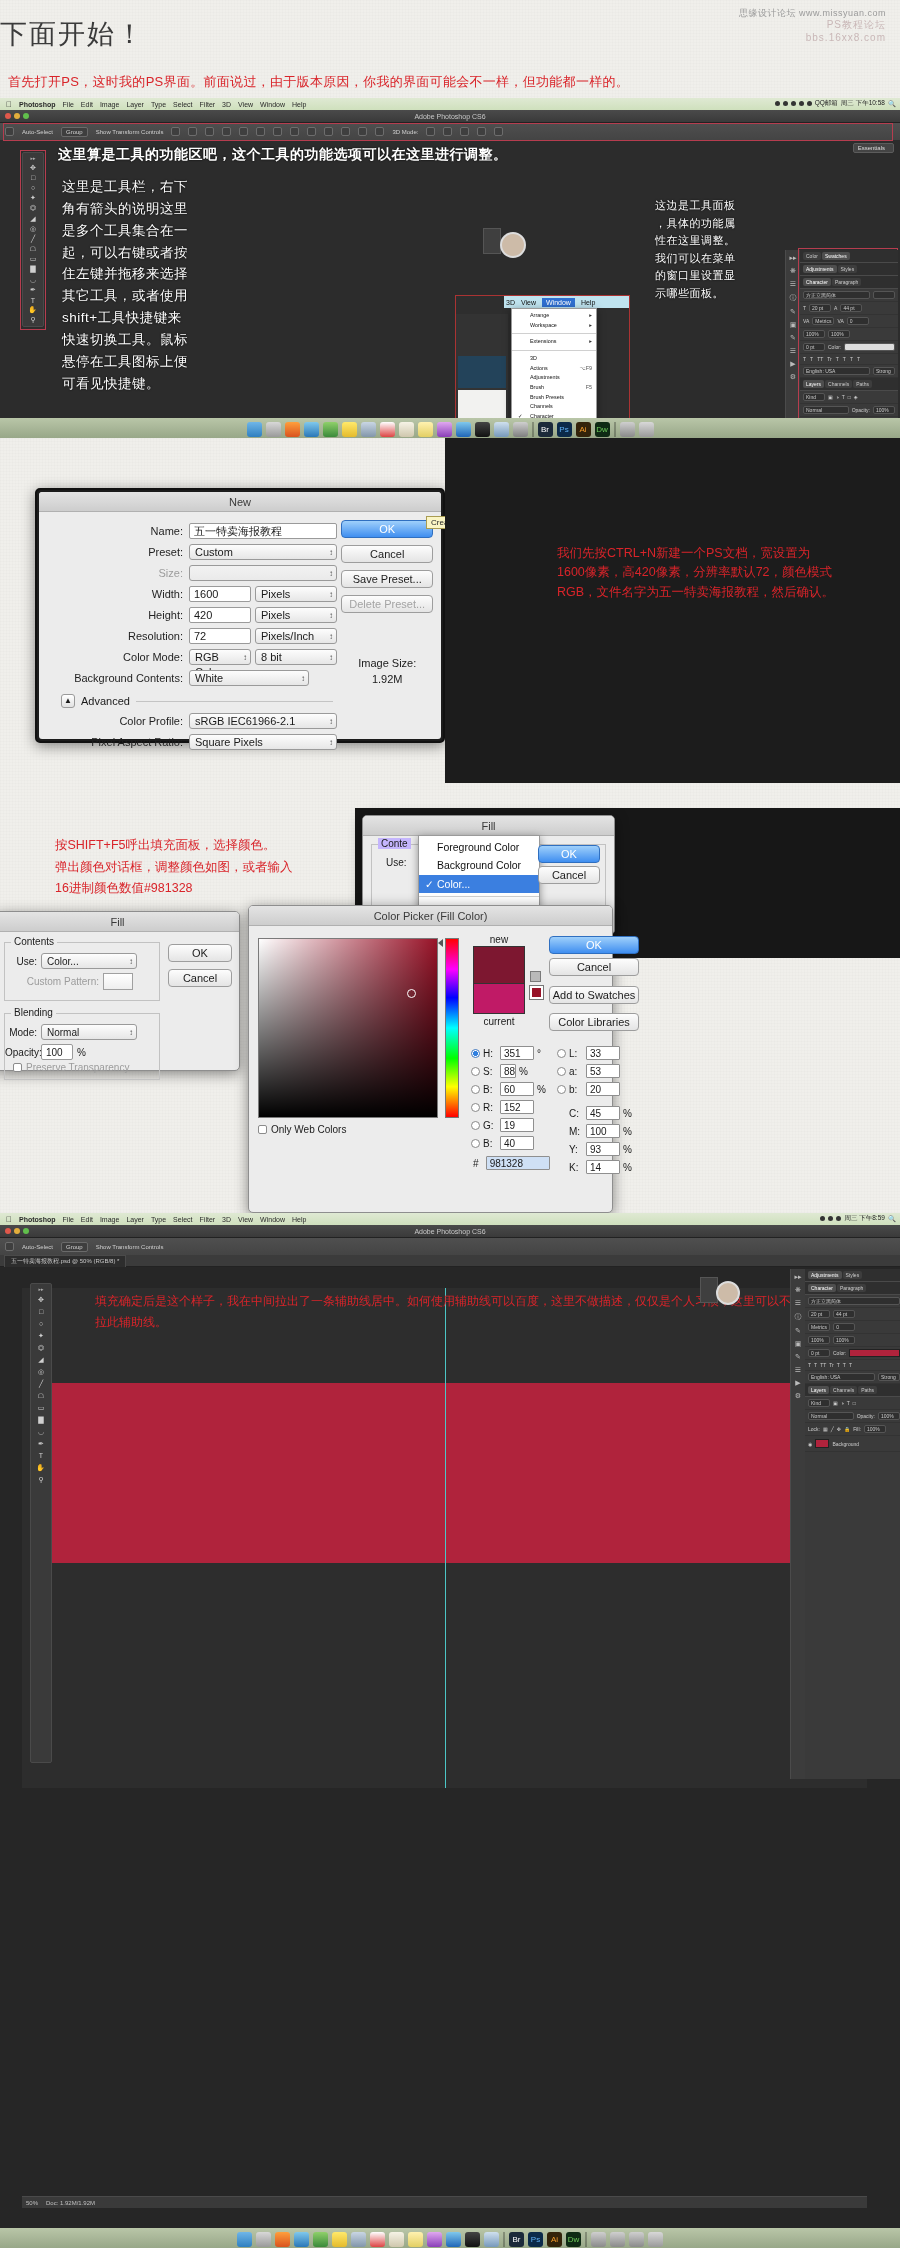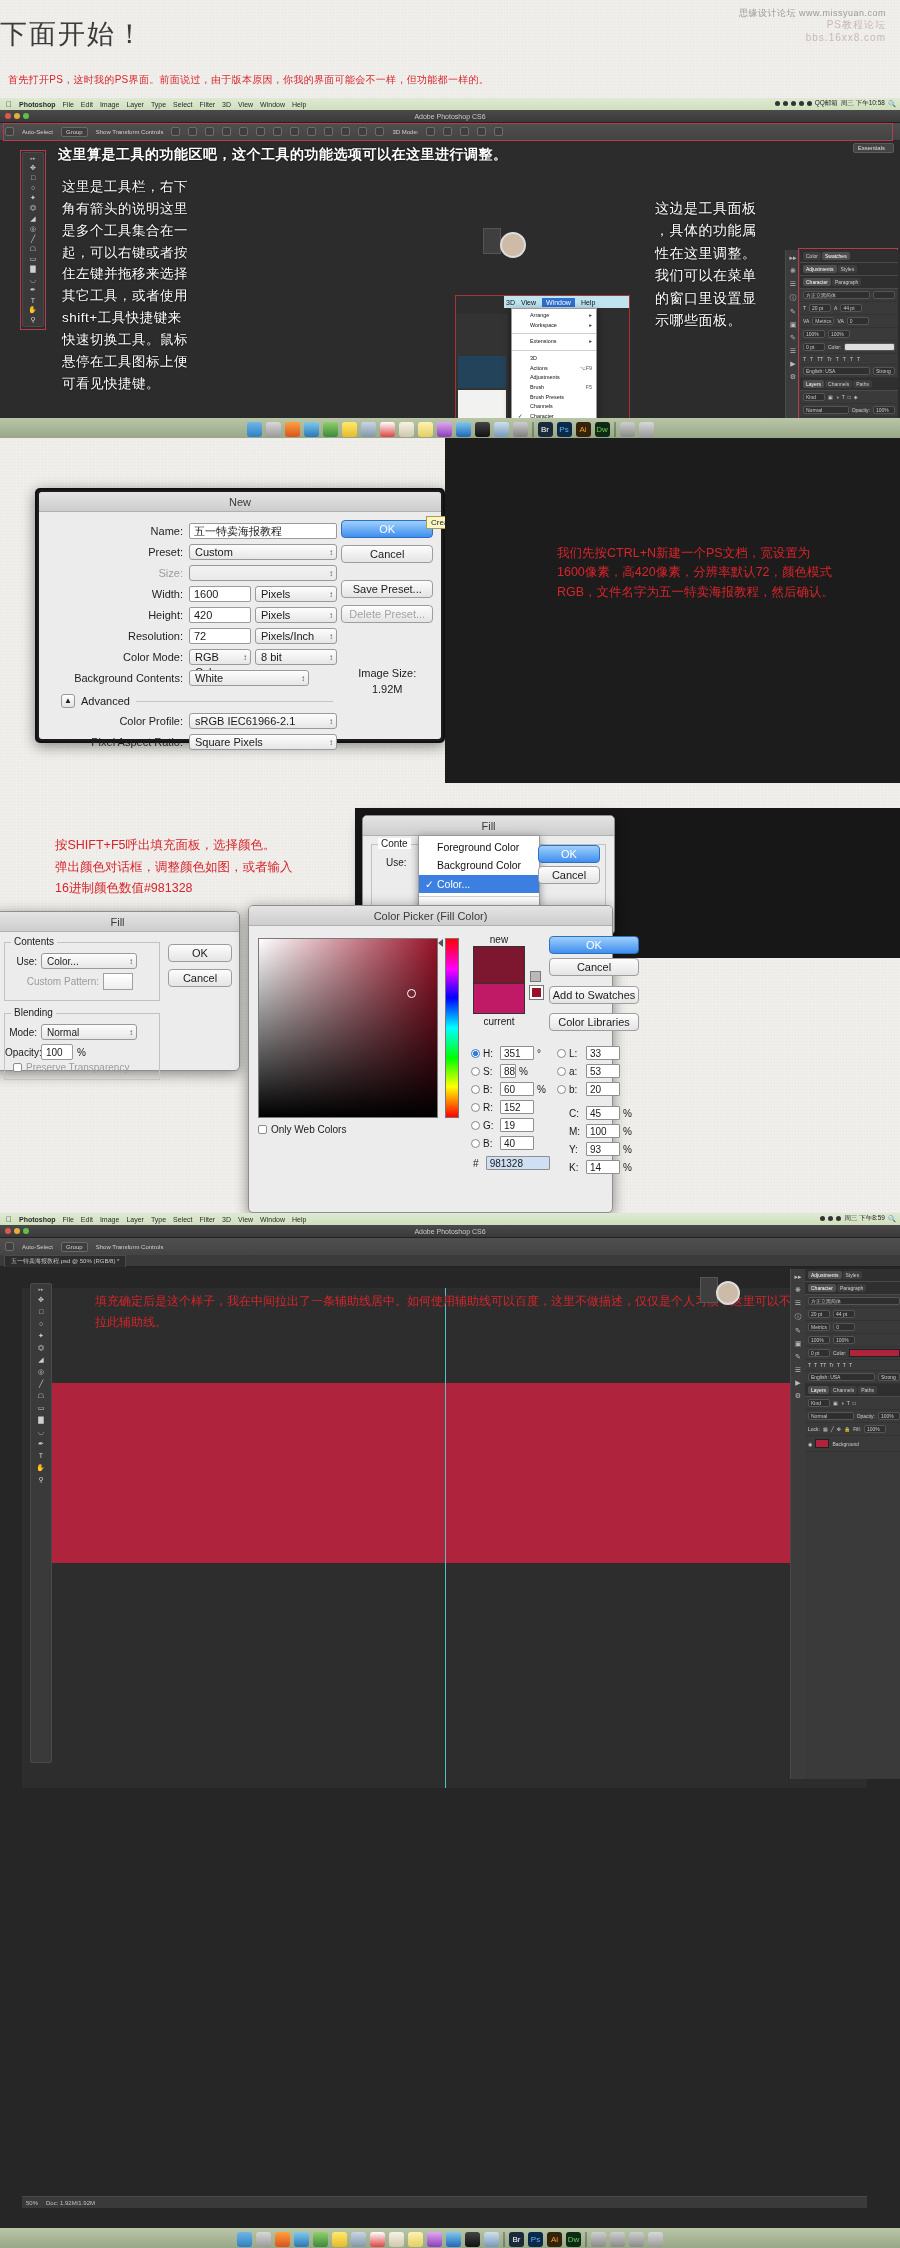--- a/index.html
+++ b/index.html
@@ -29,21 +29,21 @@
   }
   .watermark {
     position:absolute; right:14px; top:8px; text-align:right;
     font-size:9px; color:#9a9a9a; line-height:1.25;
     letter-spacing:.5px;
   }
   .watermark .w2 { color:#c9b7b7; font-size:10px; letter-spacing:1px; }
 
   .redline {
     position:absolute; left:8px; top:73px; width:884px;
-    font-size:10px; color:#d9242a; letter-spacing:.3px; white-space:nowrap;
+    font-size:13px; color:#d9242a; letter-spacing:.3px; white-space:nowrap;
   }
 
   
   .shot1 { position:absolute; left:0; top:98px; width:900px; height:340px; overflow:hidden; }
   .mac-menubar {
     position:absolute; left:0; top:0; width:900px; height:12px;
     background:linear-gradient(#dfe9d3,#cfe0bd);
     display:flex; align-items:center; font-size:7px; color:#2a2a2a;
   }
   .mac-menubar .mitem { margin-right:7px; }
@@ -74,21 +74,21 @@
     position:absolute; left:3px; top:13px; width:890px; height:18px;
     border:1px solid #b63d4f; pointer-events:none;
   }
 
   .cap-white {
     position:absolute; color:#fff; font-size:14px; font-weight:bold;
     text-shadow:0 0 2px #000; letter-spacing:.5px;
   }
   #cap-toolzone { left:58px; top:36px; }
   #cap-toolbar-txt { left:62px; top:66px; line-height:1.62; font-size:13.5px; font-weight:normal;}
-  #cap-panels-txt  { left:655px; top:87px; line-height:1.6; font-size:14px; font-weight:normal;}
+  #cap-panels-txt  { left:655px; top:87px; line-height:1.6; font-size:11px; font-weight:normal;}
 
   .ps-toolbar {
     position:absolute; left:22px; top:42px; width:22px; height:175px;
     background:#3a3a3a; border:1px solid #4a4a4a; border-radius:2px;
     display:flex; flex-direction:column; align-items:center; padding-top:2px;
   }
   .ps-toolbar .tb-head { font-size:5px; color:#aaa; margin-bottom:2px;}
   .ps-toolbar .tool { width:14px;height:11px;margin:0 0 1px 0; display:flex;align-items:center;justify-content:center;
                       font-size:7px;color:#cfcfcf; }
   .redbox-tools { position:absolute; left:20px; top:40px; width:26px; height:180px; border:1px solid #b63d4f; }
@@ -533,21 +533,21 @@
             </div>
             <div class="frow">
               <span class="flbl">Pixel Aspect Ratio:</span>
               <span class="fselect" style="width:148px">Square Pixels</span>
             </div>
           </div>
 
           <div style="width:104px;padding:8px 8px 0 4px;position:relative;">
             <div class="btn primary">OK</div>
             <div class="btn" style="margin-top:7px">Cancel</div>
-            <div class="btn" style="margin-top:17px">Save Preset...</div>
+            <div class="btn" style="margin-top:7px">Save Preset...</div>
             <div class="btn dis" style="margin-top:7px">Delete Preset...</div>
             <div style="text-align:center;margin-top:44px;font-size:11px">Image Size:</div>
             <div style="text-align:center;margin-top:4px;font-size:11px">1.92M</div>
           </div>
         </div>
       </div>
     </div>
     <div class="tooltip" style="left:426px;top:78px;">Create a new document using the specified settings</div>
 
     <div style="position:absolute;left:445px;top:0;width:455px;height:345px;background:#1c1c1c;"></div>
@@ -562,21 +562,21 @@
 
     <div class="redtext" style="position:absolute;left:55px;top:52px;width:320px;line-height:1.72;">
       <div>按SHIFT+F5呼出填充面板，选择颜色。</div>
       <div>弹出颜色对话框，调整颜色如图，或者输入</div>
       <div>16进制颜色数值#981328</div>
     </div>
 
     <div class="dlg" style="left:362px;top:32px;width:253px;height:120px;">
       <div class="dlg-title">Fill</div>
       <div class="grp" style="border-top:1px solid #c2c2c2;margin-top:8px;height:62px;position:relative;">
-        <span style="position:absolute;left:6px;top:-7px;background:#ffffff;padding:0 3px;font-size:10px">Conte</span>
+        <span style="position:absolute;left:6px;top:-7px;background:#c4b5fd;padding:0 3px;font-size:10px">Conte</span>
         <div style="margin-top:8px;margin-left:14px;font-size:10px">Use:</div>
       </div>
     </div>
     <div class="menu-pop" id="fillUsePopup" style="position:absolute;left:418px;top:52px;width:122px;padding:2px 0;font-size:10.5px;line-height:1.55;">
         <div class="mi"><span>Foreground Color</span></div>
         <div class="mi"><span>Background Color</span></div>
         <div class="mi sel"><span class="tick">✓</span><span>Color...</span></div>
         <div class="sep"></div>
         <div class="mi dis"><span>Content-Aware</span></div>
         <div class="mi"><span>Pattern</span></div>

